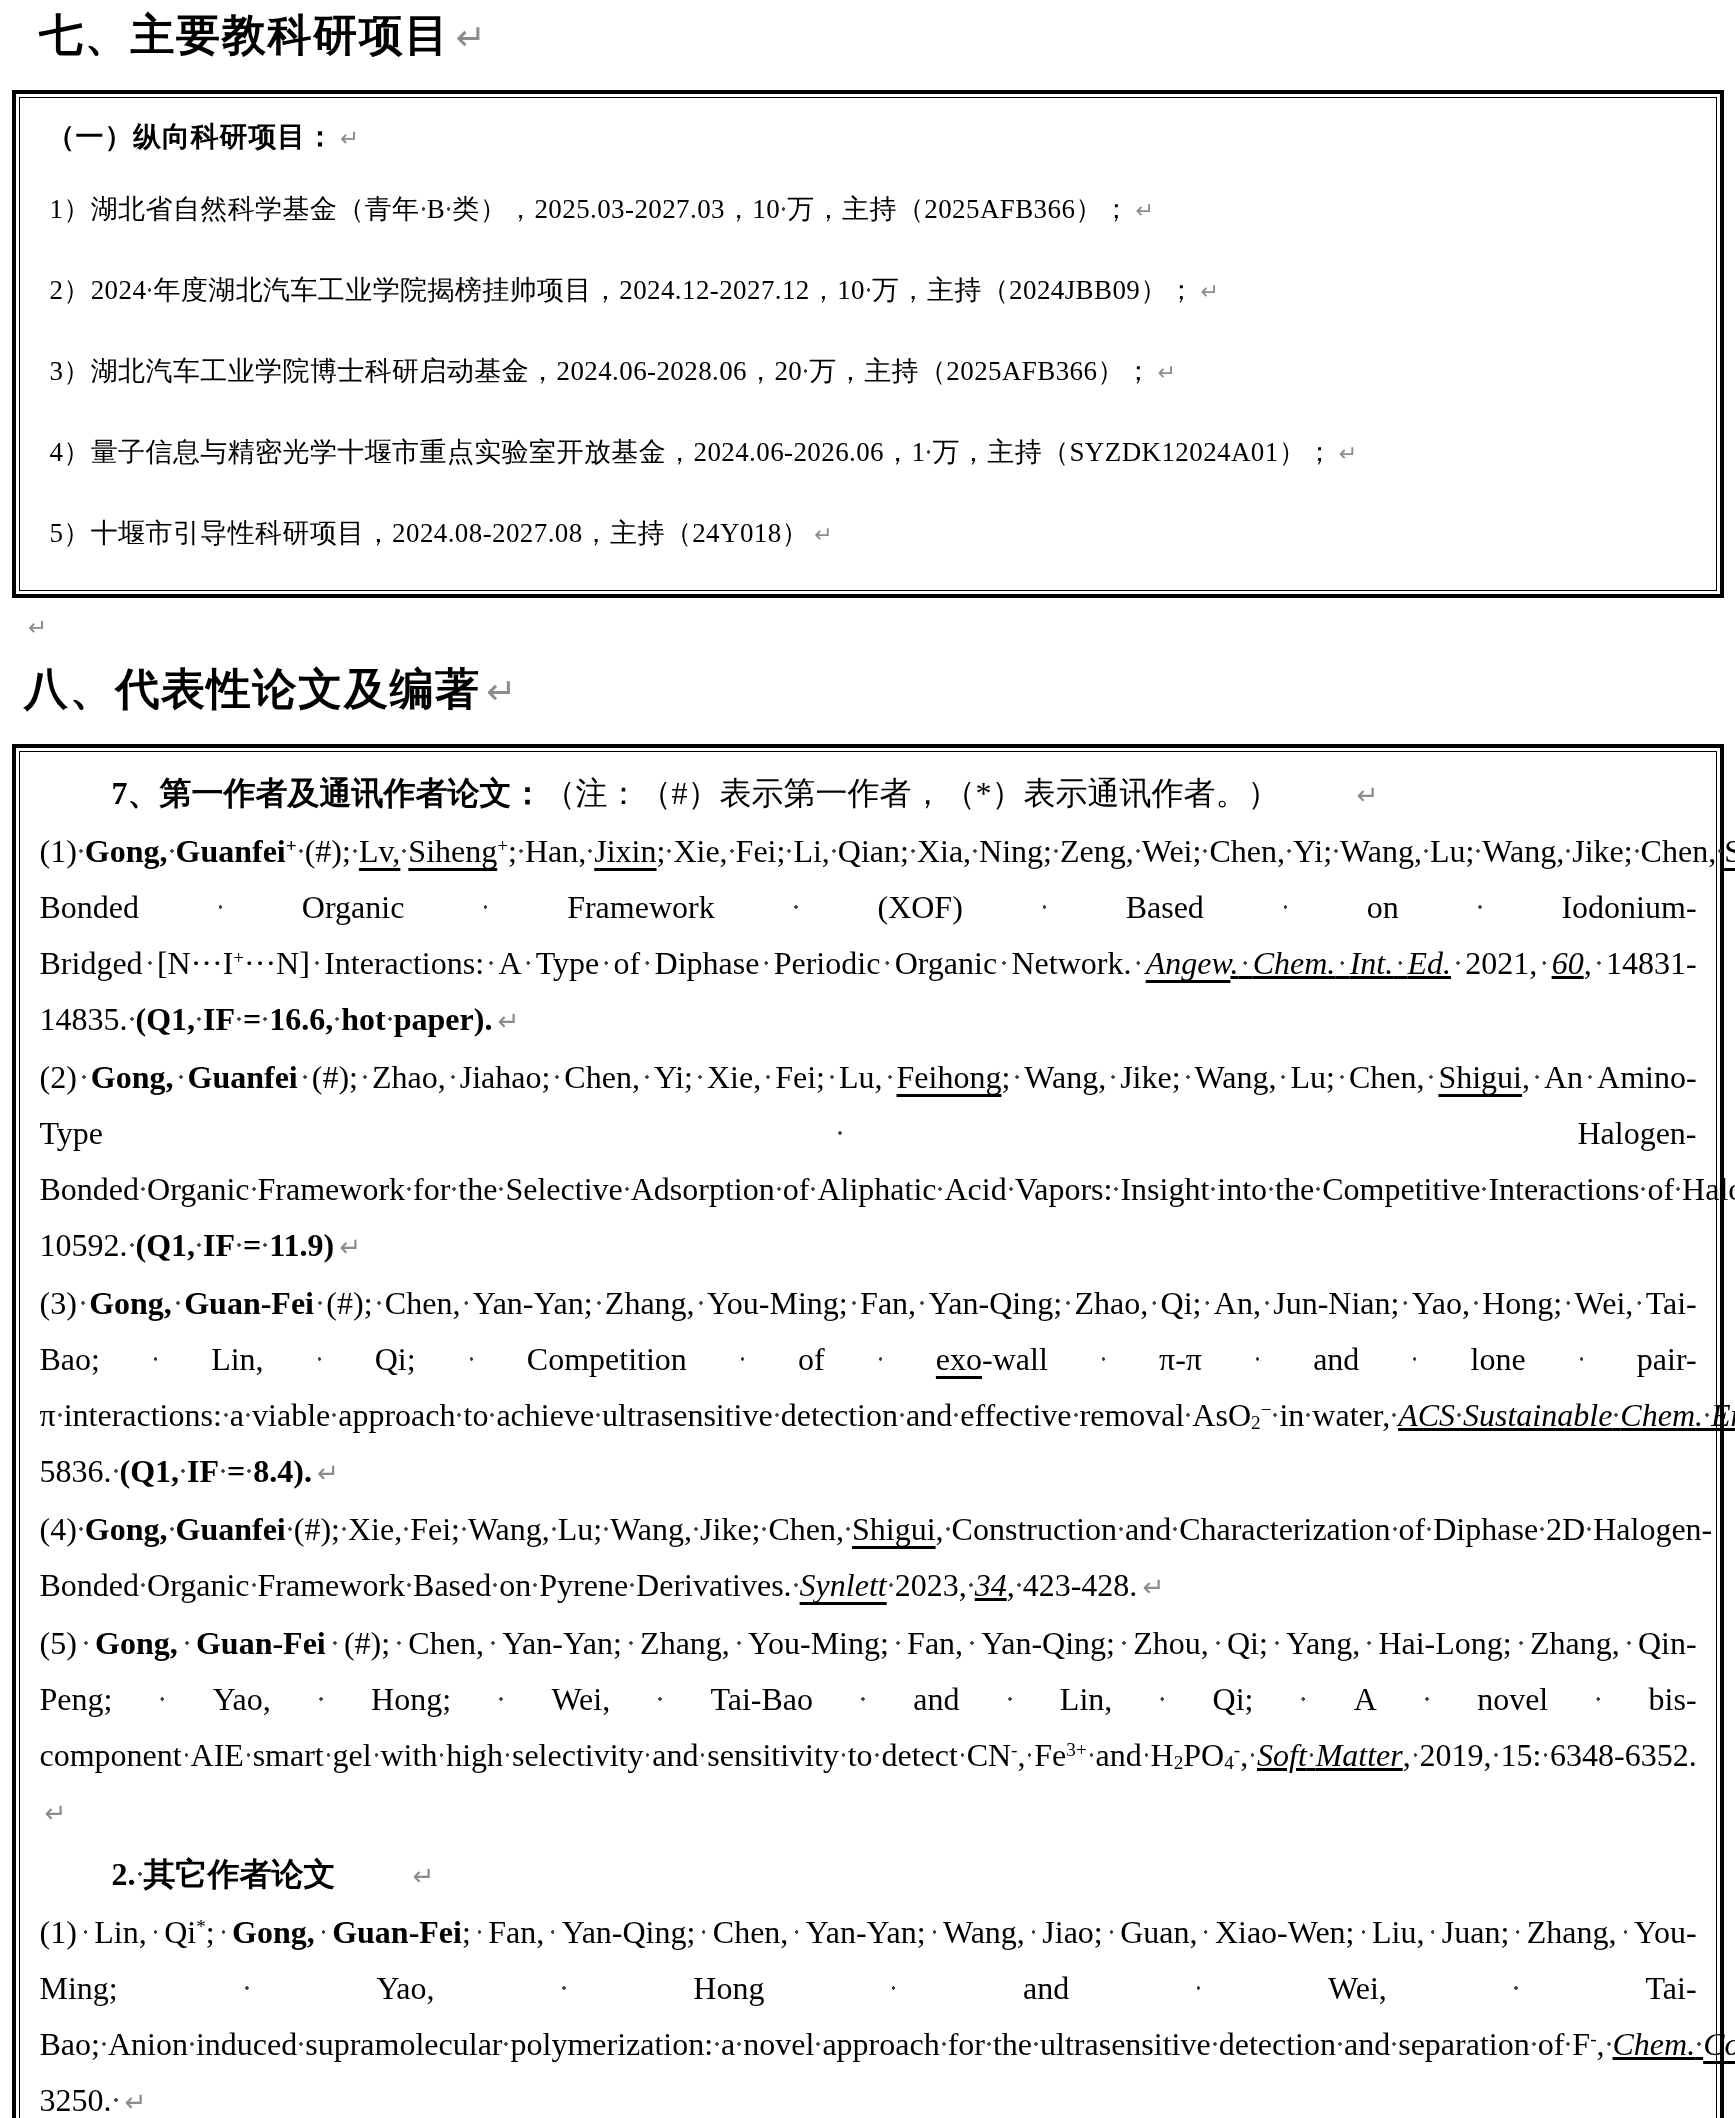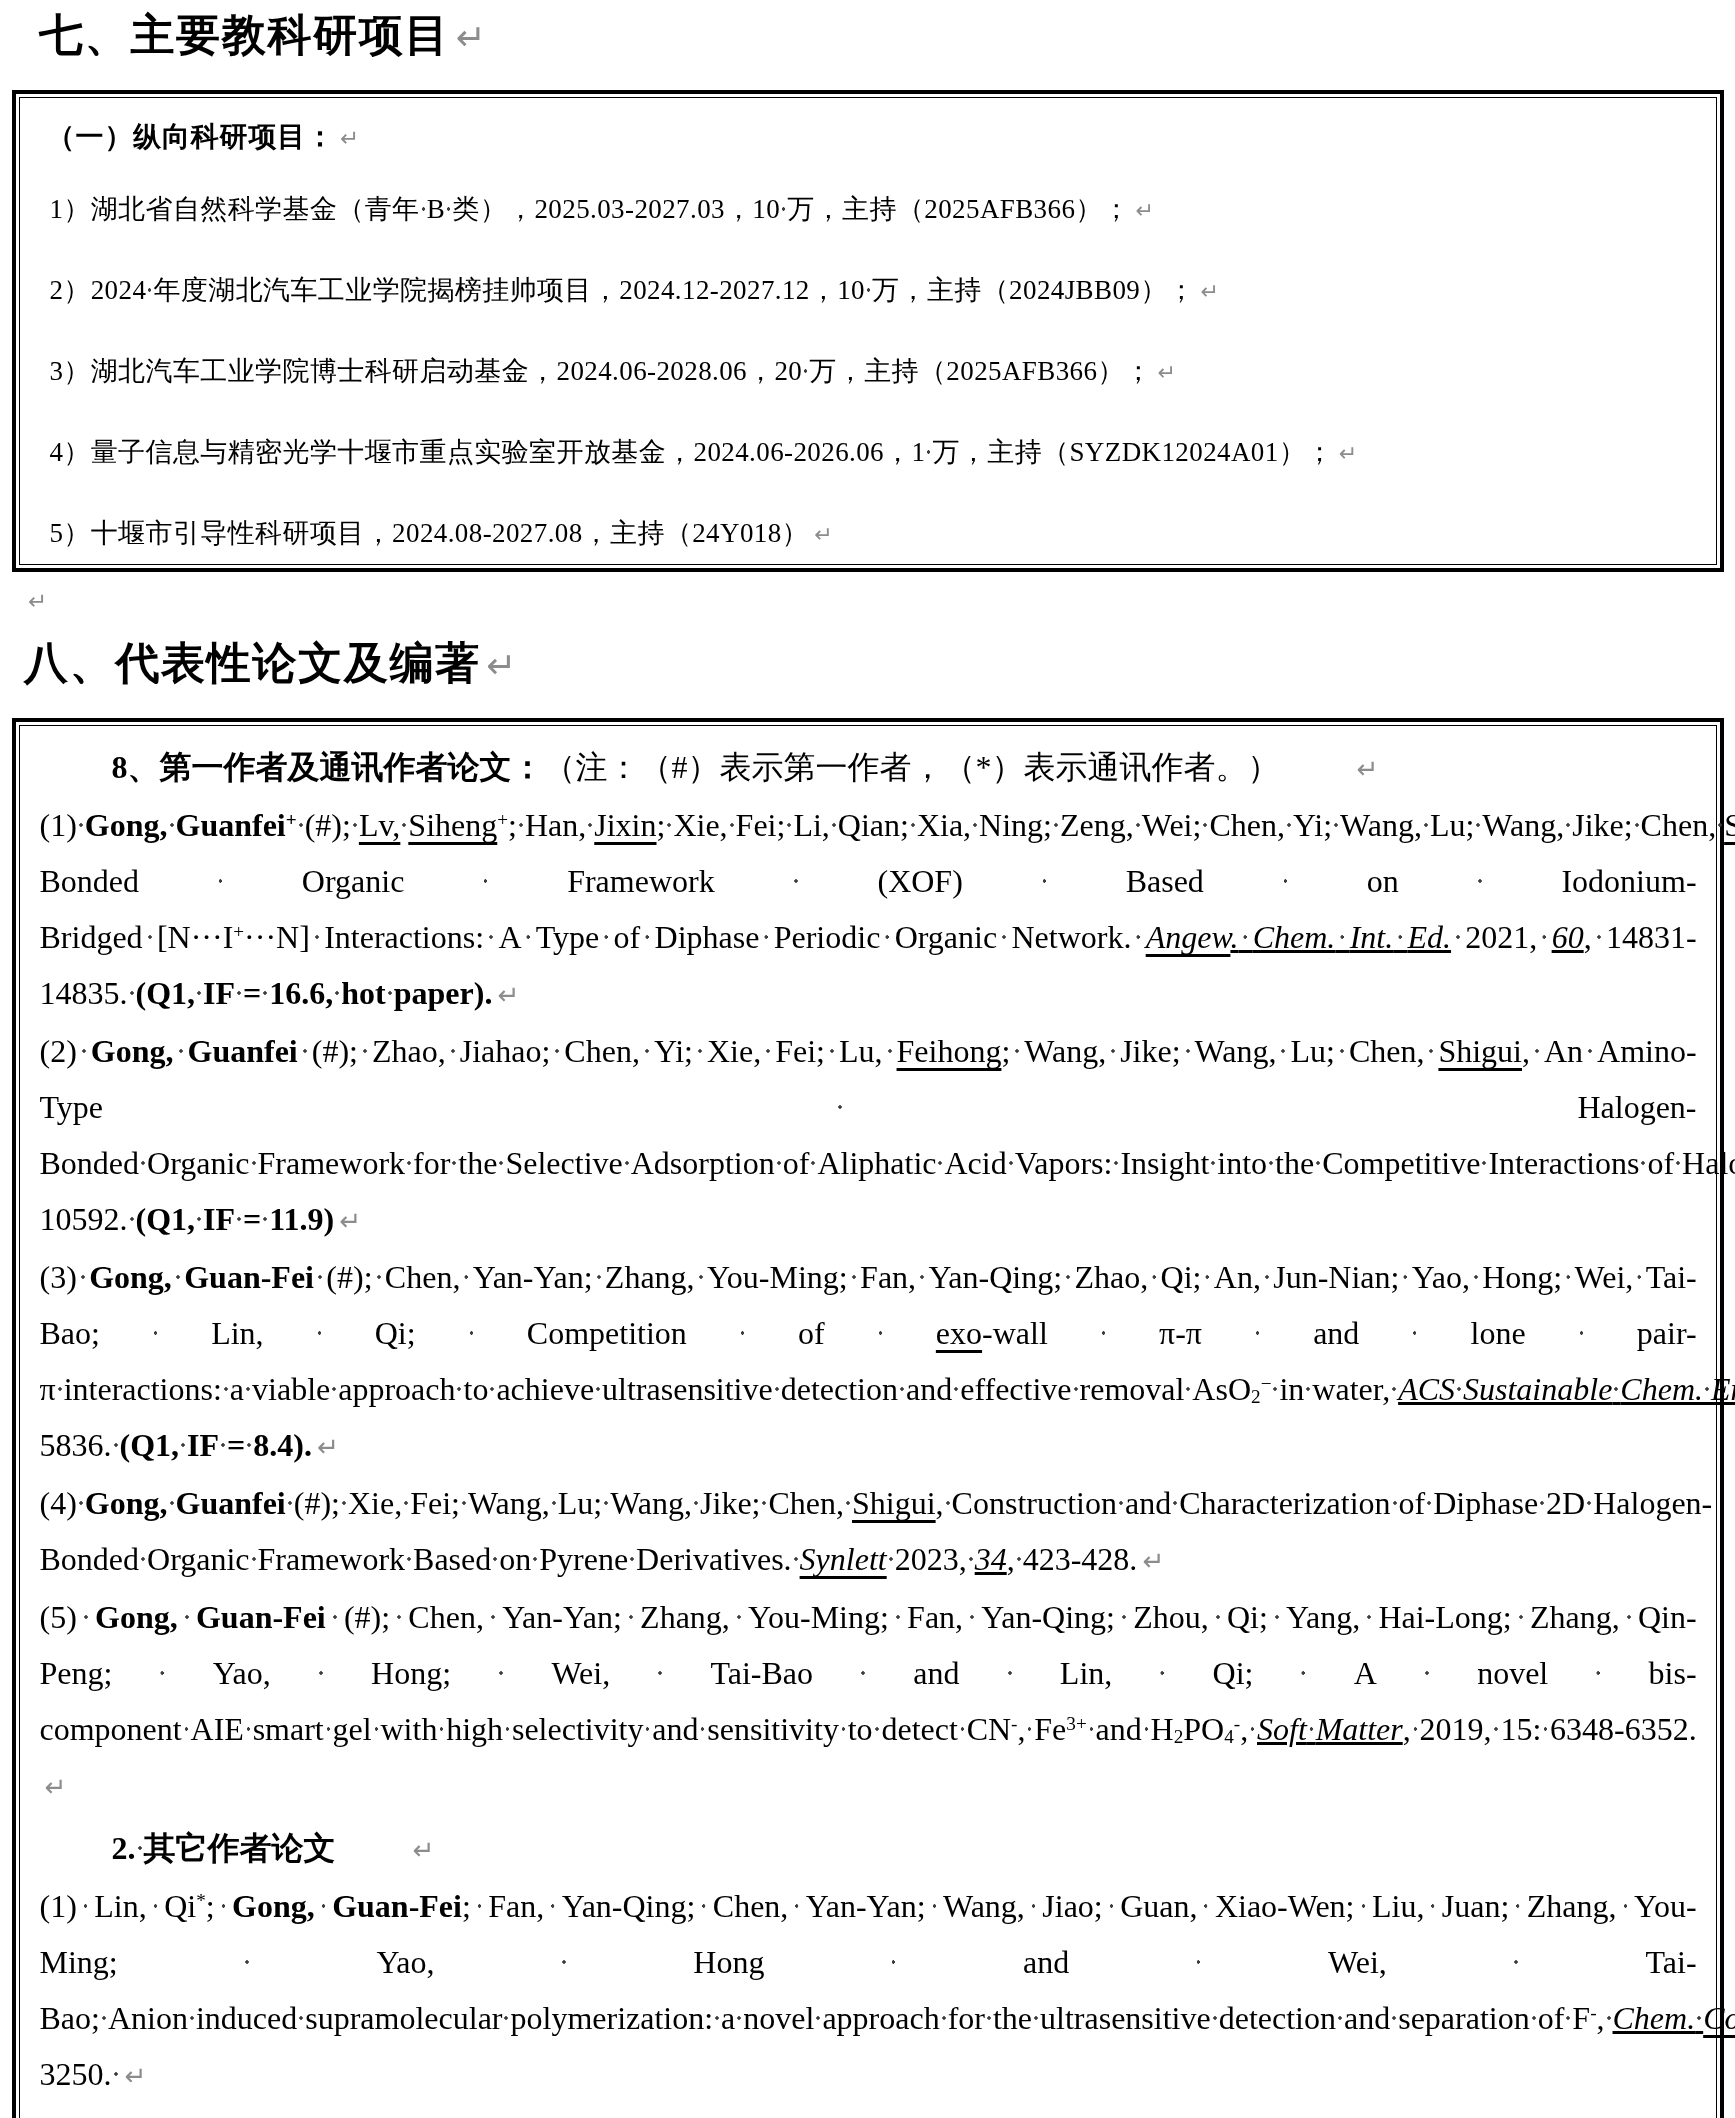--- a/index.html
+++ b/index.html
@@ -18,21 +18,21 @@
   .sec-heading-8{margin-top:18.6px;margin-left:24px;}
 
   
   .dbox{margin:27px 12px 0 12px;border:4.7px solid #000;padding:3px;background:#fff;}
   .dbox-inner{border:1.7px solid #000;padding:14.4px 26px 6px 26px;}
   .dbox2 .dbox-inner{padding:7.6px 19.5px 24px 19.5px;}
 
   
   .sub-heading{font-size:28px;font-weight:bold;line-height:1.35;margin:6px 0 33px 0.8px;letter-spacing:0.8px;}
   .cn-item{font-size:27px;line-height:41px;margin:0 0 39px 3.4px;letter-spacing:0.4px;}
-  .cn-item:last-child{margin-bottom:3px;}
+  .cn-item:last-child{margin-bottom:29px;}
 
   
   .lone-par{margin:11px 0 0 23px;font-size:28px;line-height:34px;}
 
   
   .group-heading{font-size:32px;line-height:56px;margin:5.1px 0 0 0;text-indent:72px;}
   .pub{font-size:32px;line-height:56px;margin:0;text-align:justify;}
 
   
   .seg-b{font-weight:bold;}
@@ -82,21 +82,21 @@
   <div class="lone-par">
     <span class="pilcrow">↵</span>
   </div>
 
   <div class="sec-heading sec-heading-8">
     <span>八、代表性论文及编著</span><span class="pilcrow">↵</span>
   </div>
 
   <div class="dbox dbox2">
     <div class="dbox-inner" id="publications">
-        <div class="group-heading"><span class="seg-b">8、第一作者及通讯作者论文：</span><span>（注：（#）表示第一作者，（*）表示通讯作者。）</span><span class="pilcrow">↵</span></div>
+        <div class="group-heading"><span class="seg-b">7、第一作者及通讯作者论文：</span><span>（注：（#）表示第一作者，（*）表示通讯作者。）</span><span class="pilcrow">↵</span></div>
         <div class="pub"><span>(1)<span class="spc">&nbsp;</span></span><span class="seg-b">Gong,<span class="spc">&nbsp;</span>Guanfei</span><span class="seg-b seg-sup">+</span><span><span class="spc">&nbsp;</span>(#);<span class="spc">&nbsp;</span></span><span class="seg-sq">Lv,</span><span><span class="spc">&nbsp;</span></span><span class="seg-sq">Siheng</span><span class="seg-sup">+</span><span>;<span class="spc">&nbsp;</span>Han,<span class="spc">&nbsp;</span></span><span class="seg-sq">Jixin</span><span>;<span class="spc">&nbsp;</span>Xie,<span class="spc">&nbsp;</span>Fei;<span class="spc">&nbsp;</span>Li,<span class="spc">&nbsp;</span>Qian;<span class="spc">&nbsp;</span>Xia,<span class="spc">&nbsp;</span>Ning;<span class="spc">&nbsp;</span>Zeng,<span class="spc">&nbsp;</span>Wei;<span class="spc">&nbsp;</span>Chen,<span class="spc">&nbsp;</span>Yi;<span class="spc">&nbsp;</span>Wang,<span class="spc">&nbsp;</span>Lu;<span class="spc">&nbsp;</span>Wang,<span class="spc">&nbsp;</span>Jike;<span class="spc">&nbsp;</span>Chen,<span class="spc">&nbsp;</span></span><span class="seg-sq">Shigui</span><span>.Halogen-Bonded<span class="spc">&nbsp;</span>Organic<span class="spc">&nbsp;</span>Framework<span class="spc">&nbsp;</span>(XOF)<span class="spc">&nbsp;</span>Based<span class="spc">&nbsp;</span>on<span class="spc">&nbsp;</span>Iodonium-Bridged<span class="spc">&nbsp;</span>[N···I</span><span class="seg-sup">+</span><span>···N]<span class="spc">&nbsp;</span>Interactions:<span class="spc">&nbsp;</span>A<span class="spc">&nbsp;</span>Type<span class="spc">&nbsp;</span>of<span class="spc">&nbsp;</span>Diphase<span class="spc">&nbsp;</span>Periodic<span class="spc">&nbsp;</span>Organic<span class="spc">&nbsp;</span>Network.<span class="spc">&nbsp;</span></span><span class="seg-i seg-sq">Angew</span><span class="seg-i">.<span class="spc">&nbsp;</span>Chem.<span class="spc">&nbsp;</span>Int.<span class="spc">&nbsp;</span>Ed.</span><span><span class="spc">&nbsp;</span>2021,<span class="spc">&nbsp;</span></span><span class="seg-i">60</span><span>,<span class="spc">&nbsp;</span>14831-14835.<span class="spc">&nbsp;</span></span><span class="seg-b">(Q1,<span class="spc">&nbsp;</span>IF<span class="spc">&nbsp;</span>=<span class="spc">&nbsp;</span>16.6,<span class="spc">&nbsp;</span>hot<span class="spc">&nbsp;</span>paper).</span><span class="pilcrow">↵</span></div>
         <div class="pub"><span>(2)<span class="spc">&nbsp;</span></span><span class="seg-b">Gong,<span class="spc">&nbsp;</span>Guanfei</span><span><span class="spc">&nbsp;</span>(#);<span class="spc">&nbsp;</span>Zhao,<span class="spc">&nbsp;</span>Jiahao;<span class="spc">&nbsp;</span>Chen,<span class="spc">&nbsp;</span>Yi;<span class="spc">&nbsp;</span>Xie,<span class="spc">&nbsp;</span>Fei;<span class="spc">&nbsp;</span>Lu,<span class="spc">&nbsp;</span></span><span class="seg-sq">Feihong</span><span>;<span class="spc">&nbsp;</span>Wang,<span class="spc">&nbsp;</span>Jike;<span class="spc">&nbsp;</span>Wang,<span class="spc">&nbsp;</span>Lu;<span class="spc">&nbsp;</span>Chen,<span class="spc">&nbsp;</span></span><span class="seg-sq">Shigui</span><span>,<span class="spc">&nbsp;</span>An<span class="spc">&nbsp;</span>Amino-Type<span class="spc">&nbsp;</span>Halogen-Bonded<span class="spc">&nbsp;</span>Organic<span class="spc">&nbsp;</span>Framework<span class="spc">&nbsp;</span>for<span class="spc">&nbsp;</span>the<span class="spc">&nbsp;</span>Selective<span class="spc">&nbsp;</span>Adsorption<span class="spc">&nbsp;</span>of<span class="spc">&nbsp;</span>Aliphatic<span class="spc">&nbsp;</span>Acid<span class="spc">&nbsp;</span>Vapors:<span class="spc">&nbsp;</span>Insight<span class="spc">&nbsp;</span>into<span class="spc">&nbsp;</span>the<span class="spc">&nbsp;</span>Competitive<span class="spc">&nbsp;</span>Interactions<span class="spc">&nbsp;</span>of<span class="spc">&nbsp;</span>HalogenBondsandHydrogenBonds.</span><span>,10586-10592.<span class="spc">&nbsp;</span></span><span class="seg-b">(Q1,<span class="spc">&nbsp;</span>IF<span class="spc">&nbsp;</span>=<span class="spc">&nbsp;</span>11.9)</span><span class="pilcrow">↵</span></div>
         <div class="pub"><span>(3)<span class="spc">&nbsp;</span></span><span class="seg-b">Gong,<span class="spc">&nbsp;</span>Guan-Fei</span><span><span class="spc">&nbsp;</span>(#);<span class="spc">&nbsp;</span>Chen,<span class="spc">&nbsp;</span>Yan-Yan;<span class="spc">&nbsp;</span>Zhang,<span class="spc">&nbsp;</span>You-Ming;<span class="spc">&nbsp;</span>Fan,<span class="spc">&nbsp;</span>Yan-Qing;<span class="spc">&nbsp;</span>Zhao,<span class="spc">&nbsp;</span>Qi;<span class="spc">&nbsp;</span>An,<span class="spc">&nbsp;</span>Jun-Nian;<span class="spc">&nbsp;</span>Yao,<span class="spc">&nbsp;</span>Hong;<span class="spc">&nbsp;</span>Wei,<span class="spc">&nbsp;</span>Tai-Bao;<span class="spc">&nbsp;</span>Lin,<span class="spc">&nbsp;</span>Qi;<span class="spc">&nbsp;</span>Competition<span class="spc">&nbsp;</span>of<span class="spc">&nbsp;</span></span><span class="seg-sq">exo</span><span>-wall<span class="spc">&nbsp;</span>π-π<span class="spc">&nbsp;</span>and<span class="spc">&nbsp;</span>lone<span class="spc">&nbsp;</span>pair-π<span class="spc">&nbsp;</span>interactions:<span class="spc">&nbsp;</span>a<span class="spc">&nbsp;</span>viable<span class="spc">&nbsp;</span>approach<span class="spc">&nbsp;</span>to<span class="spc">&nbsp;</span>achieve<span class="spc">&nbsp;</span>ultrasensitive<span class="spc">&nbsp;</span>detection<span class="spc">&nbsp;</span>and<span class="spc">&nbsp;</span>effective<span class="spc">&nbsp;</span>removal<span class="spc">&nbsp;</span>AsO</span><span class="seg-sub">2</span><span class="seg-sup">−</span><span><span class="spc">&nbsp;</span>in<span class="spc">&nbsp;</span>water,<span class="spc">&nbsp;</span></span><span class="seg-i">ACS<span class="spc">&nbsp;</span>Sustainable<span class="spc">&nbsp;</span>Chem.<span class="spc">&nbsp;</span>Eng</span><span>.,2020,8:5831-5836.<span class="spc">&nbsp;</span></span><span class="seg-b">(Q1,<span class="spc">&nbsp;</span>IF<span class="spc">&nbsp;</span>=<span class="spc">&nbsp;</span>8.4).</span><span class="pilcrow">↵</span></div>
         <div class="pub"><span>(4)<span class="spc">&nbsp;</span></span><span class="seg-b">Gong,<span class="spc">&nbsp;</span>Guanfei</span><span><span class="spc">&nbsp;</span>(#);<span class="spc">&nbsp;</span>Xie,<span class="spc">&nbsp;</span>Fei;<span class="spc">&nbsp;</span>Wang,<span class="spc">&nbsp;</span>Lu;<span class="spc">&nbsp;</span>Wang,<span class="spc">&nbsp;</span>Jike;<span class="spc">&nbsp;</span>Chen,<span class="spc">&nbsp;</span></span><span class="seg-sq">Shigui</span><span>,<span class="spc">&nbsp;</span>Construction<span class="spc">&nbsp;</span>and<span class="spc">&nbsp;</span>Characterization<span class="spc">&nbsp;</span>of<span class="spc">&nbsp;</span>Diphase<span class="spc">&nbsp;</span>2D<span class="spc">&nbsp;</span>Halogen-Bonded<span class="spc">&nbsp;</span>Organic<span class="spc">&nbsp;</span>Framework<span class="spc">&nbsp;</span>Based<span class="spc">&nbsp;</span>on<span class="spc">&nbsp;</span>Pyrene<span class="spc">&nbsp;</span>Derivatives.<span class="spc">&nbsp;</span></span><span class="seg-i seg-sq">Synlett</span><span><span class="spc">&nbsp;</span>2023,<span class="spc">&nbsp;</span></span><span class="seg-i">34</span><span>,<span class="spc">&nbsp;</span>423-428.</span><span class="pilcrow">↵</span></div>
         <div class="pub"><span>(5)<span class="spc">&nbsp;</span></span><span class="seg-b">Gong,<span class="spc">&nbsp;</span>Guan-Fei</span><span><span class="spc">&nbsp;</span>(#);<span class="spc">&nbsp;</span>Chen,<span class="spc">&nbsp;</span>Yan-Yan;<span class="spc">&nbsp;</span>Zhang,<span class="spc">&nbsp;</span>You-Ming;<span class="spc">&nbsp;</span>Fan,<span class="spc">&nbsp;</span>Yan-Qing;<span class="spc">&nbsp;</span>Zhou,<span class="spc">&nbsp;</span>Qi;<span class="spc">&nbsp;</span>Yang,<span class="spc">&nbsp;</span>Hai-Long;<span class="spc">&nbsp;</span>Zhang,<span class="spc">&nbsp;</span>Qin-Peng;<span class="spc">&nbsp;</span>Yao,<span class="spc">&nbsp;</span>Hong;<span class="spc">&nbsp;</span>Wei,<span class="spc">&nbsp;</span>Tai-Bao<span class="spc">&nbsp;</span>and<span class="spc">&nbsp;</span>Lin,<span class="spc">&nbsp;</span>Qi;<span class="spc">&nbsp;</span>A<span class="spc">&nbsp;</span>novel<span class="spc">&nbsp;</span>bis-component<span class="spc">&nbsp;</span>AIE<span class="spc">&nbsp;</span>smart<span class="spc">&nbsp;</span>gel<span class="spc">&nbsp;</span>with<span class="spc">&nbsp;</span>high<span class="spc">&nbsp;</span>selectivity<span class="spc">&nbsp;</span>and<span class="spc">&nbsp;</span>sensitivity<span class="spc">&nbsp;</span>to<span class="spc">&nbsp;</span>detect<span class="spc">&nbsp;</span>CN</span><span class="seg-sup">-</span><span>,<span class="spc">&nbsp;</span>Fe</span><span class="seg-sup">3+</span><span><span class="spc">&nbsp;</span>and<span class="spc">&nbsp;</span>H</span><span class="seg-sub">2</span><span>PO</span><span class="seg-sub">4</span><span class="seg-sup">-</span><span>,<span class="spc">&nbsp;</span></span><span class="seg-i">Soft<span class="spc">&nbsp;</span>Matter</span><span>,<span class="spc">&nbsp;</span>2019,<span class="spc">&nbsp;</span>15:<span class="spc">&nbsp;</span>6348-6352.</span><span class="pilcrow">↵</span></div>
         <div class="group-heading"><span class="seg-b">2.<span class="spc">&nbsp;</span>其它作者论文</span><span class="pilcrow">↵</span></div>
         <div class="pub"><span>(1)<span class="spc">&nbsp;</span>Lin,<span class="spc">&nbsp;</span>Qi</span><span class="seg-sup">*</span><span>;<span class="spc">&nbsp;</span></span><span class="seg-b">Gong,<span class="spc">&nbsp;</span>Guan-Fei</span><span>;<span class="spc">&nbsp;</span>Fan,<span class="spc">&nbsp;</span>Yan-Qing;<span class="spc">&nbsp;</span>Chen,<span class="spc">&nbsp;</span>Yan-Yan;<span class="spc">&nbsp;</span>Wang,<span class="spc">&nbsp;</span>Jiao;<span class="spc">&nbsp;</span>Guan,<span class="spc">&nbsp;</span>Xiao-Wen;<span class="spc">&nbsp;</span>Liu,<span class="spc">&nbsp;</span>Juan;<span class="spc">&nbsp;</span>Zhang,<span class="spc">&nbsp;</span>You-Ming;<span class="spc">&nbsp;</span>Yao,<span class="spc">&nbsp;</span>Hong<span class="spc">&nbsp;</span>and<span class="spc">&nbsp;</span>Wei,<span class="spc">&nbsp;</span>Tai-Bao;<span class="spc">&nbsp;</span>Anion<span class="spc">&nbsp;</span>induced<span class="spc">&nbsp;</span>supramolecular<span class="spc">&nbsp;</span>polymerization:<span class="spc">&nbsp;</span>a<span class="spc">&nbsp;</span>novel<span class="spc">&nbsp;</span>approach<span class="spc">&nbsp;</span>for<span class="spc">&nbsp;</span>the<span class="spc">&nbsp;</span>ultrasensitive<span class="spc">&nbsp;</span>detection<span class="spc">&nbsp;</span>and<span class="spc">&nbsp;</span>separation<span class="spc">&nbsp;</span>of<span class="spc">&nbsp;</span>F</span><span class="seg-sup">-</span><span>,<span class="spc">&nbsp;</span></span><span class="seg-i">Chem.<span class="spc">&nbsp;</span></span><span class="seg-i seg-sq">Commun</span><span>.2019,55:3247-3250.<span class="spc">&nbsp;</span></span><span class="pilcrow">↵</span></div>
         <div class="pub"></div>
       </div>
   </div>

